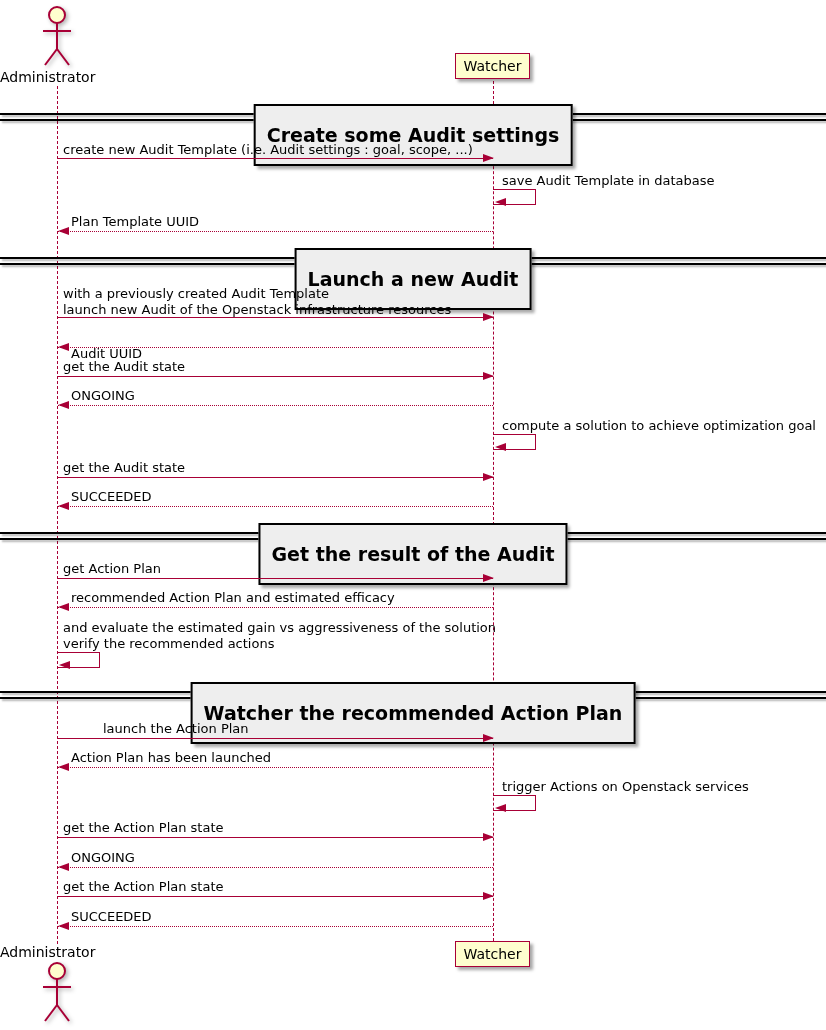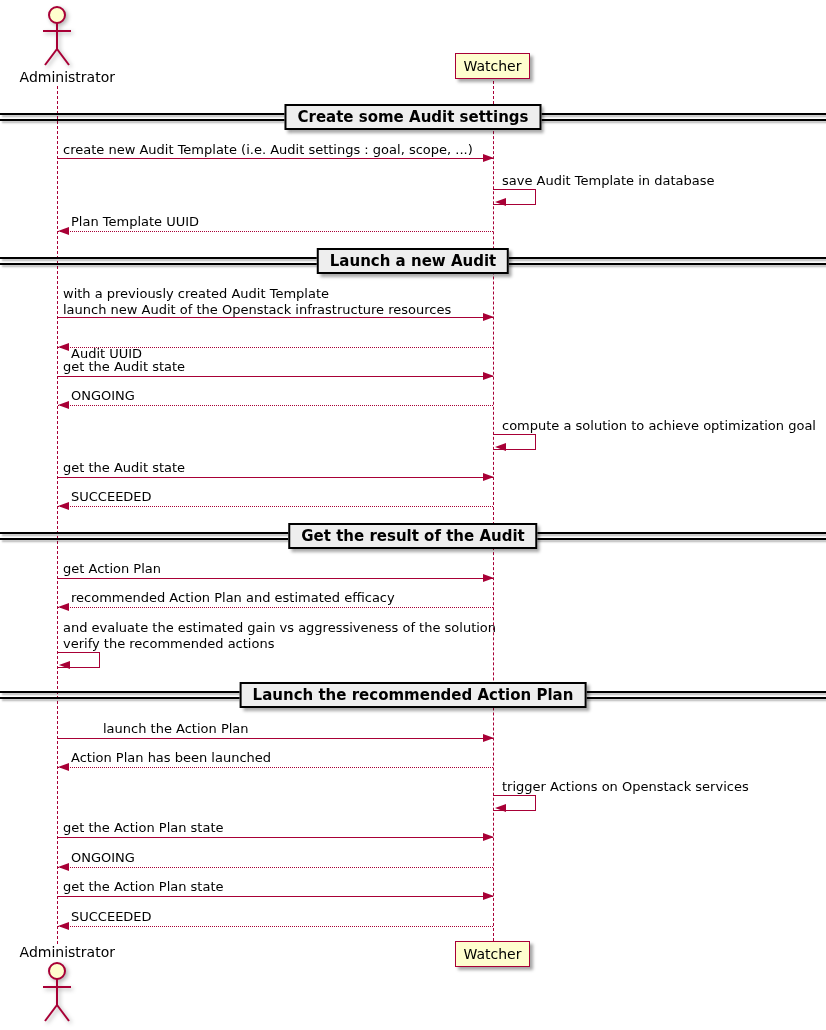--- a/index.html
+++ b/index.html
@@ -6,26 +6,26 @@
   #diagram{
     position:relative;width:826px;height:1030px;background:#ffffff;
     font-family:"DejaVu Sans", sans-serif;color:#000;overflow:hidden;
   }
   .lifeline{position:absolute;width:0;border-left:1px dashed #A80036;}
   .pbox{
     position:absolute;left:455px;width:73px;height:24px;background:#FEFECE;
     border:1.6px solid #A80036;box-shadow:3px 3px 3px rgba(0,0,0,0.35);
     display:flex;align-items:center;justify-content:center;font-size:14px;
   }
-  .alabel{position:absolute;left:0;width:115px;text-align:right;font-size:14px;white-space:nowrap;}
+  .alabel{position:absolute;left:0;width:115px;text-align:left;font-size:14px;white-space:nowrap;}
   .actor-svg{position:absolute;filter:drop-shadow(2px 2px 2px rgba(0,0,0,0.3));}
   .div-line{position:absolute;left:0;width:826px;height:2px;background:#000;box-shadow:2px 2px 2px rgba(0,0,0,0.3);}
   .div-box{
     position:absolute;left:50%;transform:translateX(-50%);background:#EEEEEE;
-    border:2px solid #000;padding:2px 11px;font-weight:bold;font-size:15px;
+    border:2px solid #000;padding:18px 11px;font-weight:bold;font-size:19px;
     white-space:nowrap;box-shadow:3px 3px 3px rgba(0,0,0,0.35);
   }
   .msg{position:absolute;font-size:13px;line-height:15.5px;white-space:nowrap;}
   .line{position:absolute;left:58px;width:435px;height:0;border-top:1px solid #A80036;}
   .line.dot{border-top-style:dotted;}
   .ah-r{position:absolute;left:483px;width:0;height:0;border-left:11px solid #A80036;border-top:4px solid transparent;border-bottom:4px solid transparent;}
   .ah-l{position:absolute;width:0;height:0;border-right:11px solid #A80036;border-top:4px solid transparent;border-bottom:4px solid transparent;}
   .loop{position:absolute;width:42px;height:14px;border:1px solid #A80036;border-left:none;}
 </style>
 </head>
@@ -112,21 +112,21 @@
 
   <div class="msg" style="left:63px;top:620px;">
     <div>and evaluate the estimated gain vs aggressiveness of the solution</div>
     <div>verify the recommended actions</div>
   </div>
   <div class="loop" style="left:57px;top:652px;"></div>
   <div class="ah-l" style="left:59px;top:661px;"></div>
 
   <div class="div-line" style="top:691px;"></div>
   <div class="div-line" style="top:697px;"></div>
-  <div class="div-box" style="top:682px;">Launch the recommended Action Plan</div>
+  <div class="div-box" style="top:682px;">Watcher the recommended Action Plan</div>
 
   <div class="msg" style="left:63px;top:721px;margin-left:40px;">launch the Action Plan</div>
   <div class="line" style="top:738px;"></div>
   <div class="ah-r" style="top:734px;"></div>
 
   <div class="msg" style="left:71px;top:750px;">Action Plan has been launched</div>
   <div class="line dot" style="top:767px;"></div>
   <div class="ah-l" style="left:58px;top:763px;"></div>
 
   <div class="msg" style="left:502px;top:779px;">trigger Actions on Openstack services</div>

